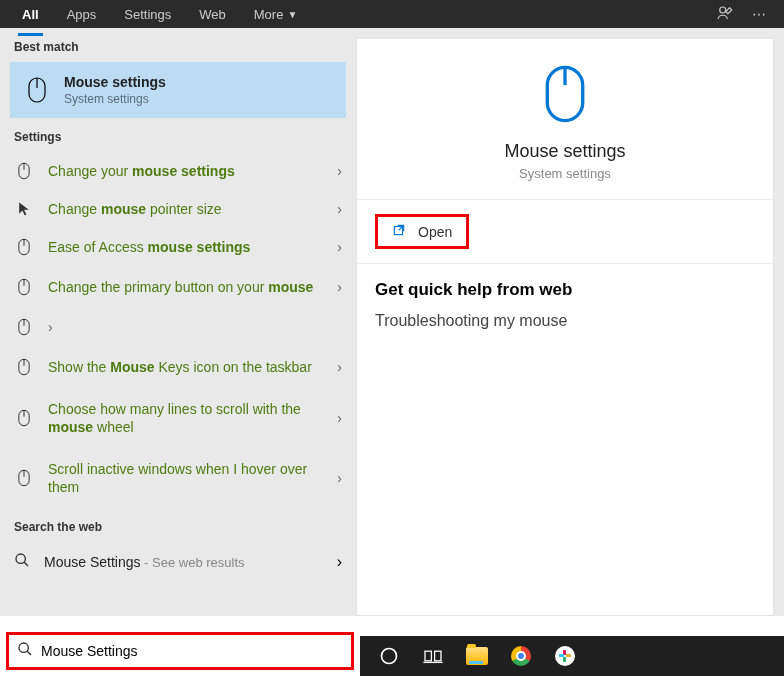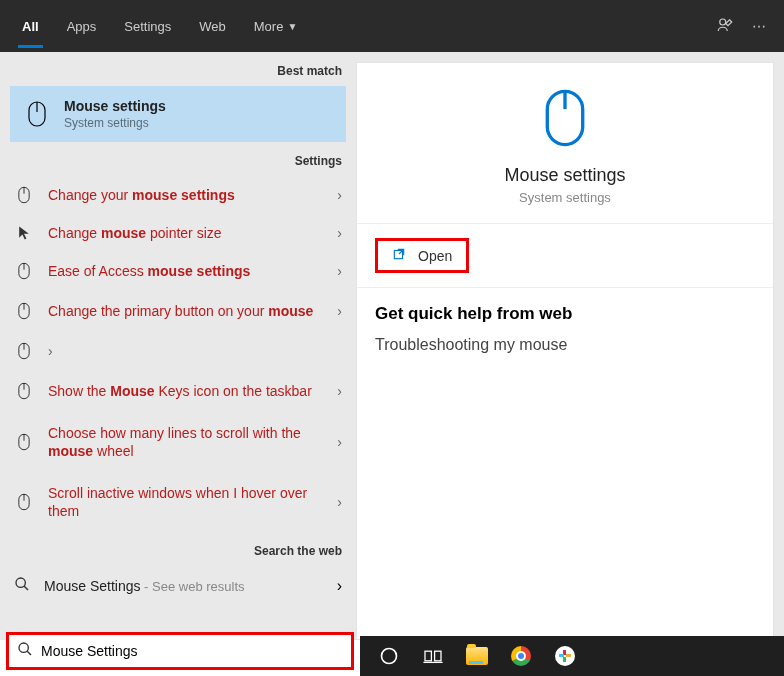--- a/index.html
+++ b/index.html
@@ -1,37 +1,37 @@
 <!DOCTYPE html>
 <html><head>
 <meta charset="utf-8">
 <style>
 * { margin: 0; padding: 0; box-sizing: border-box; font-family: "Segoe UI", Arial, sans-serif; }
 body { width: 784px; height: 676px; background: #fff; overflow: hidden; position: relative; }
 
-.top-tabs { background: #2b2b2b; height: 52px; display: flex; align-items: center; padding: 0 8px; color: #ccc; font-size: 13px; }
+.top-tabs { background: #2b2b2b; height: 28px; display: flex; align-items: center; padding: 0 8px; color: #ccc; font-size: 13px; }
 .tab { padding: 0 14px; height: 44px; display: flex; align-items: center; cursor: pointer; position: relative; }
 .tab.active { color: #fff; font-weight: 600; }
 .tab.active::after { content: ""; position: absolute; bottom: 0; left: 10px; right: 10px; height: 3px; background: #0078d4; }
 .more-caret { margin-left: 4px; font-size: 10px; }
 .top-right { margin-left: auto; display: flex; gap: 18px; align-items: center; color: #ccc; font-size: 14px; padding-right: 10px; }
 
 .main { display: flex; height: 588px; background: #e9e9e9; }
 .left-col { width: 356px; background: #e9e9e9; display: flex; flex-direction: column; overflow-y: auto; }
 .right-col { flex: 1; background: #fff; margin: 10px 10px 0 0; border: 1px solid #e3e3e3; display: flex; flex-direction: column; }
 
-.section-hdr { font-size: 12px; font-weight: 700; color: #333; padding: 12px 14px 8px; text-align: right; }
+.section-hdr { font-size: 12px; font-weight: 700; color: #333; padding: 12px 14px 8px; }
 .best-row { display: flex; align-items: center; background: #bcdcf4; padding: 12px 14px; margin: 0 10px 0 10px; gap: 14px; }
 .best-row .icon-box { width: 26px; display: flex; justify-content: center; }
 .best-text .title { font-weight: 700; font-size: 14px; color: #222; }
 .best-text .sub { font-size: 12px; color: #5a6b78; margin-top: 2px; }
 
 .list-item { display: flex; align-items: center; padding: 10px 14px 10px 14px; gap: 14px; cursor: pointer; }
 .list-item .icon-box { width: 20px; display: flex; justify-content: center; color: #444; }
-.list-item .label { flex: 1; font-size: 14px; color: #b91c1c; line-height: 18px; padding-right: 8px; }
+.list-item .label { flex: 1; font-size: 14px; color: #4d7c0f; line-height: 18px; padding-right: 8px; }
 .list-item .chev { color: #666; font-size: 14px; }
 .list-item.multi .label { padding: 2px 0; }
 .web-item { display: flex; align-items: center; padding: 10px 14px; gap: 14px; }
 .web-item .label { font-size: 14px; color: #222; }
 .web-item .sub { color: #888; font-size: 13px; margin-top: 32px; }
 
 .detail-top { display: flex; flex-direction: column; align-items: center; padding: 24px 0 18px; border-bottom: 1px solid #eee; }
 .detail-title { font-size: 18px; color: #222; margin-top: 12px; }
 .detail-sub { font-size: 13px; color: #888; margin-top: 4px; }
 .open-row { padding: 14px 18px; border-bottom: 1px solid #eee; }

